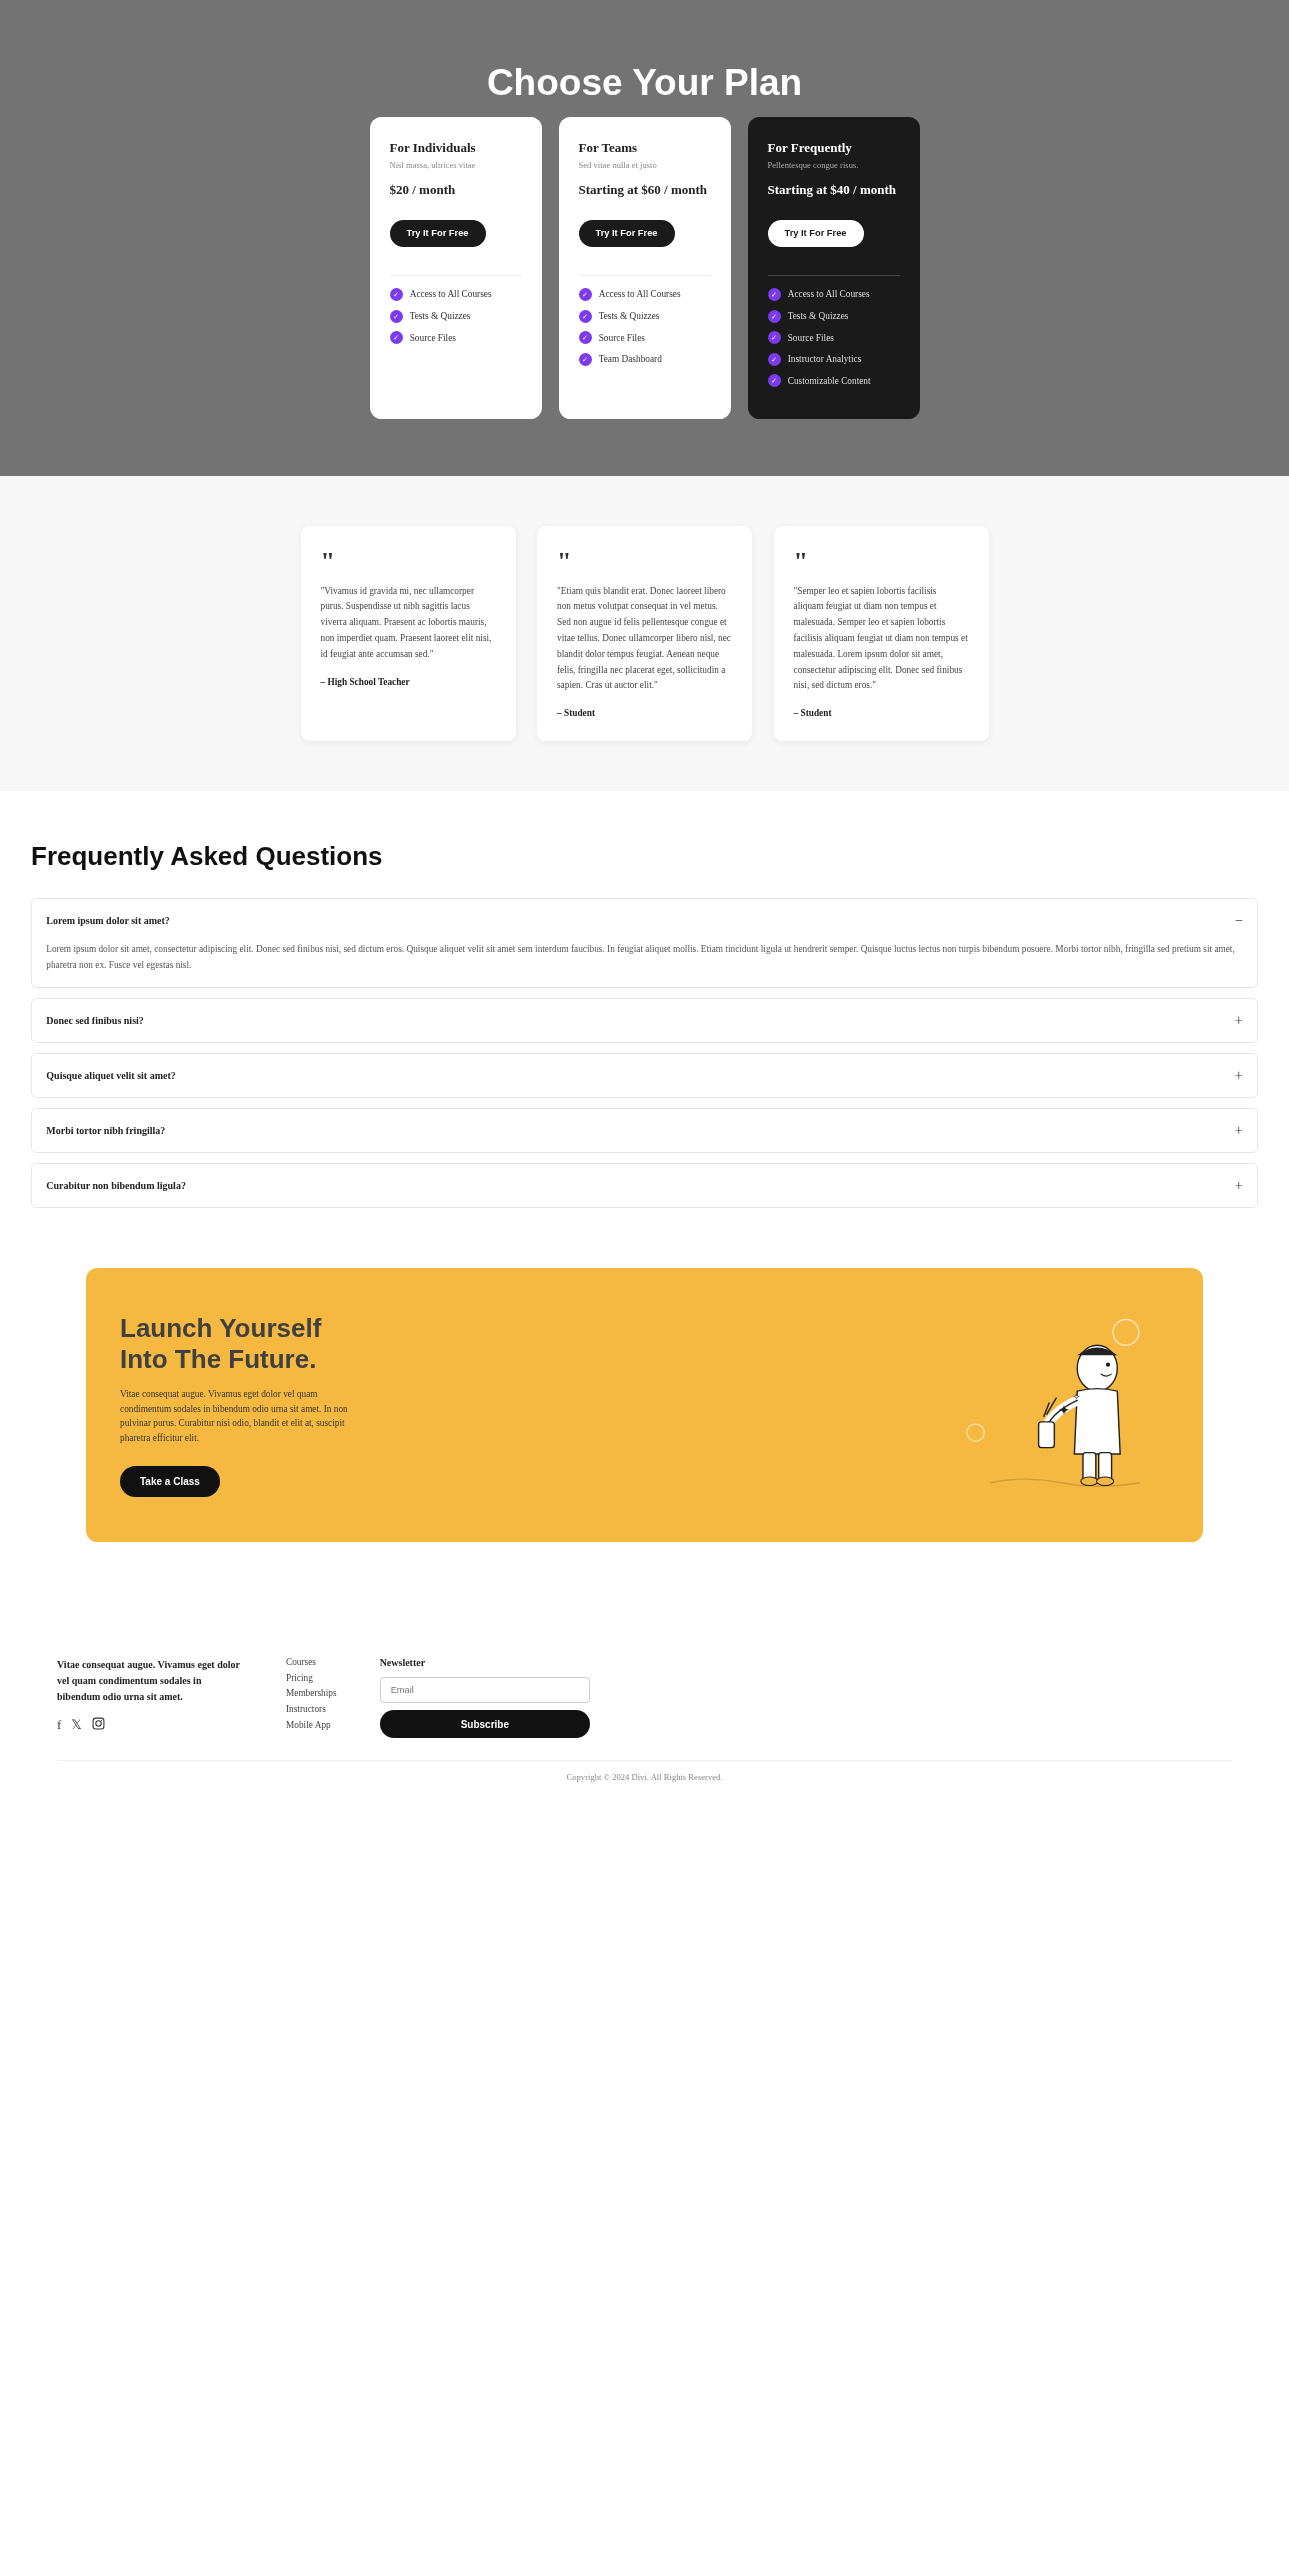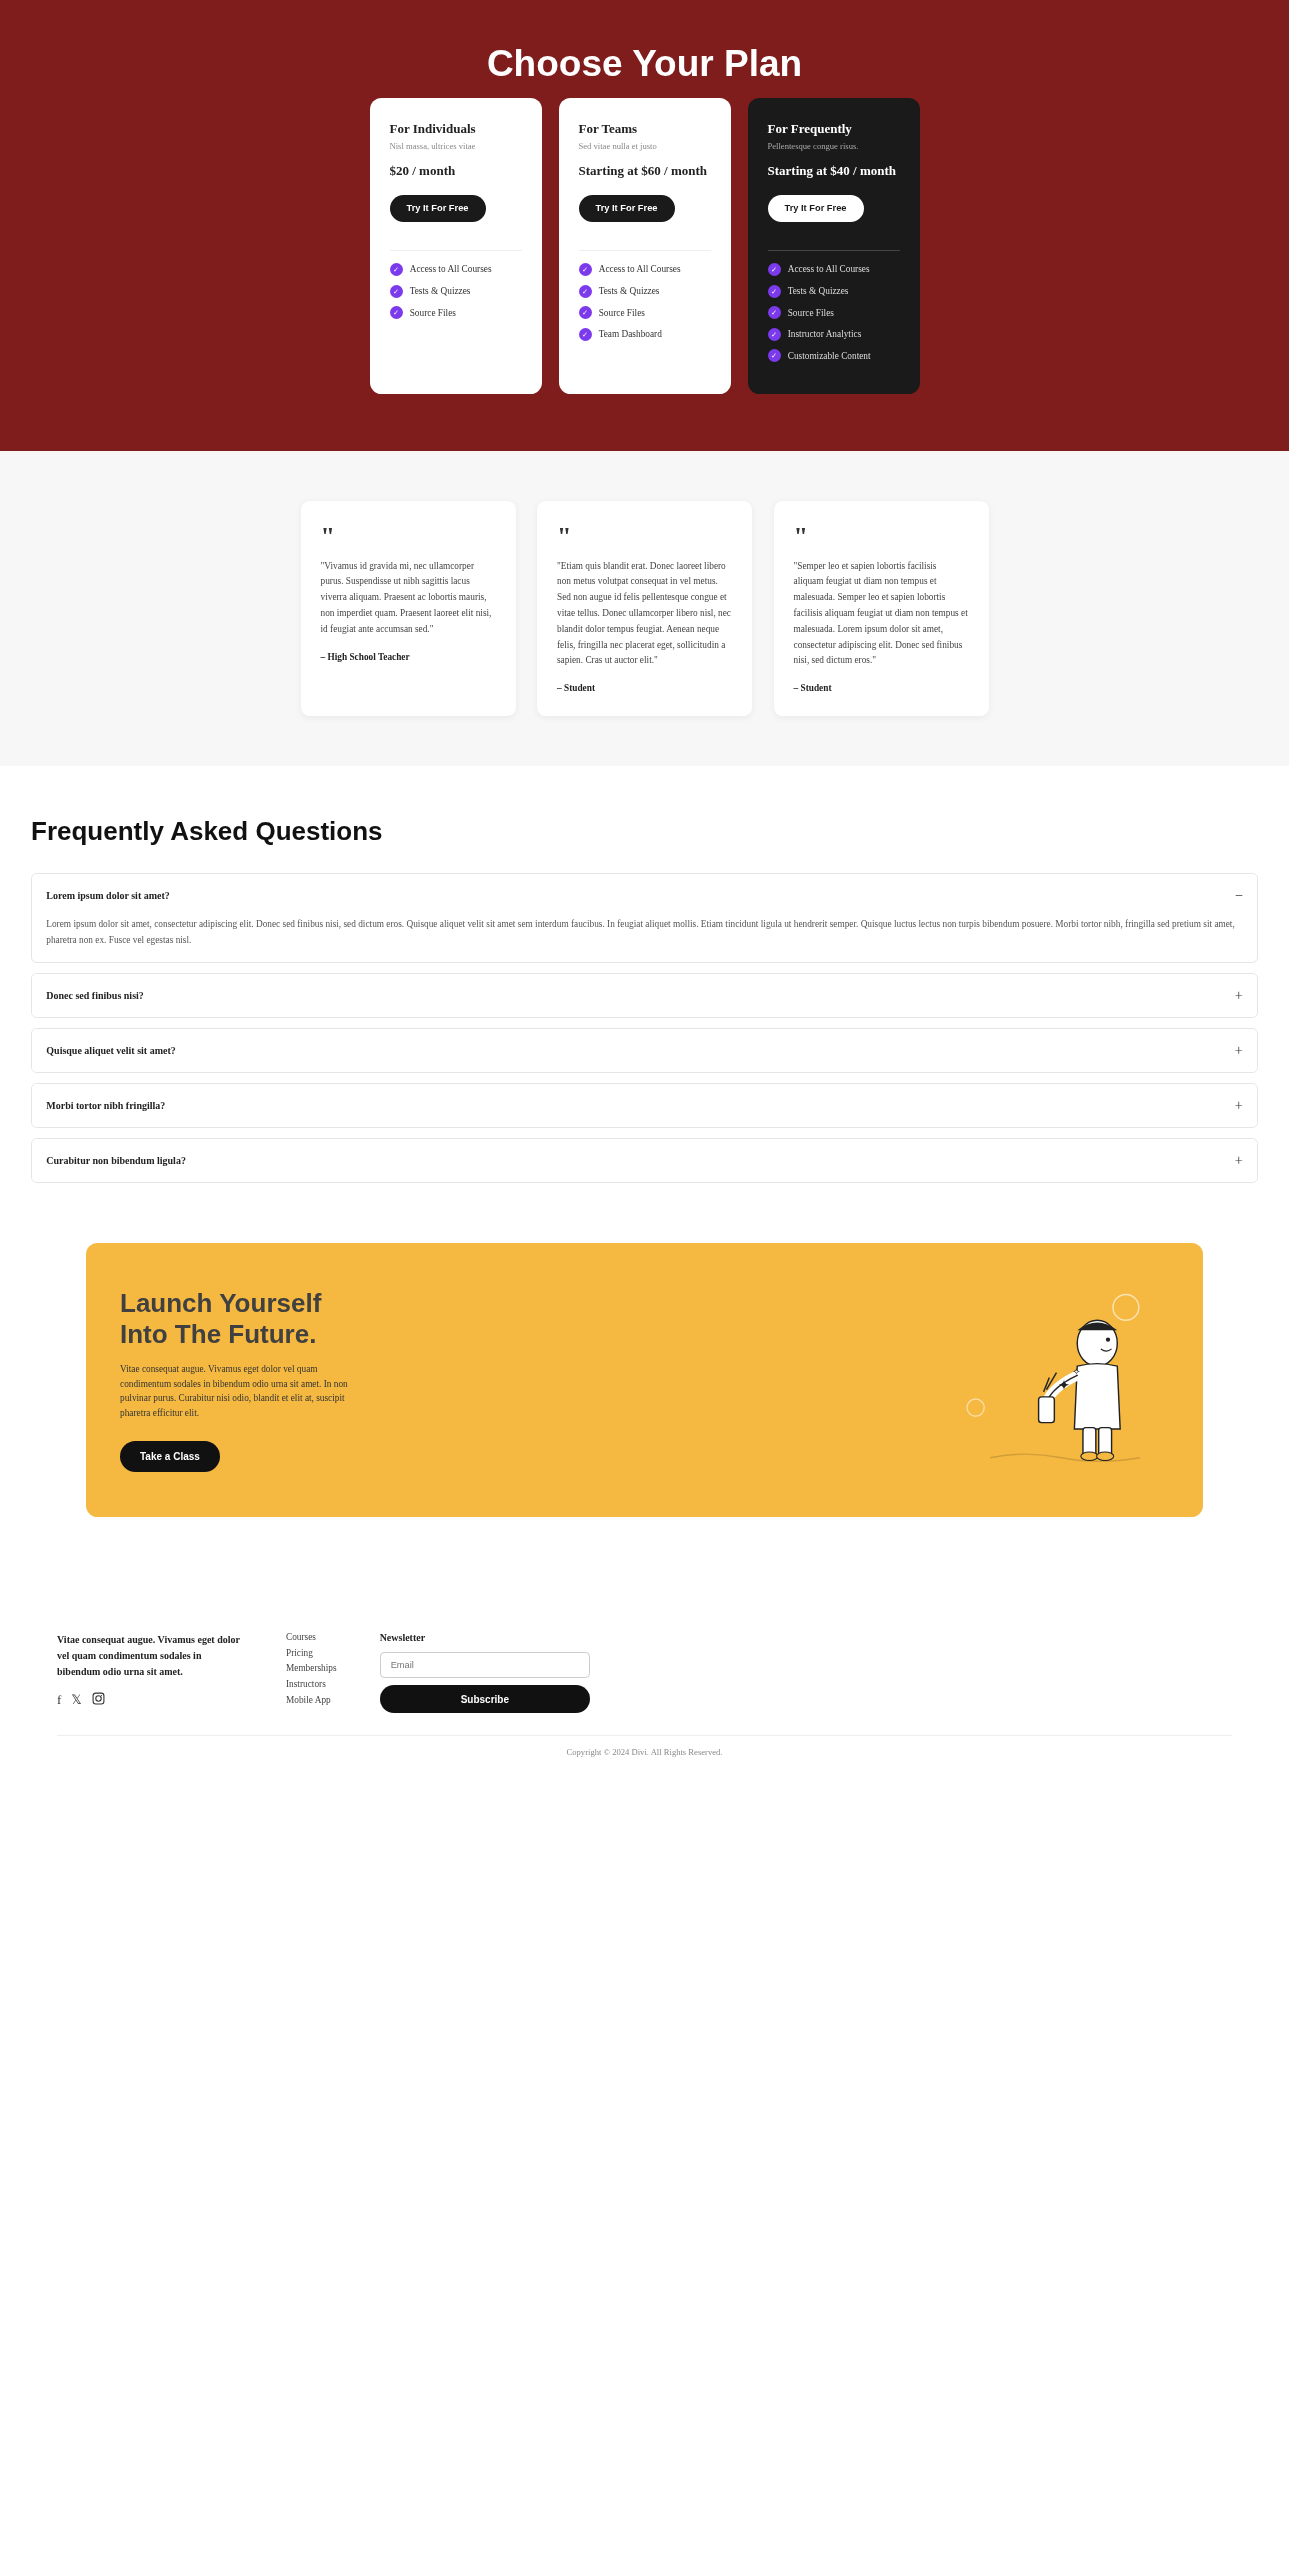--- a/index.html
+++ b/index.html
@@ -1,21 +1,21 @@
 <!DOCTYPE html>
 <html style="font-size:11.5px"><head>
   <meta charset="utf-8">
   <style>
     * { box-sizing: border-box; margin: 0; padding: 0; }
     body { font-family: 'Georgia', serif; background: #fff; color: #333; }
 
     
     .pricing-section {
-      background: #7f1d1d;
-      padding: 43px 29px 57px;
+      background: #737373;
+      padding: 62px 29px 57px;
       text-align: center;
     }
     .pricing-section h1 {
       color: #fff;
       font-size: 37px;
       font-weight: 900;
       margin-bottom: 13px;
       font-family: 'Arial', sans-serif;
     }
     .pricing-section .subtitle {
@@ -54,21 +54,21 @@
     .pricing-card .tagline {
       font-size: 8.6px;
       color: #888;
       margin-bottom: 11.5px;
     }
     .pricing-card.dark .tagline { color: #aaa; }
     .pricing-card .price {
       font-size: 13px;
       font-weight: 700;
       color: #222;
-      margin-bottom: 16px;
+      margin-bottom: 22px;
     }
     .pricing-card.dark .price { color: #fff; }
     .btn-try {
       display: inline-block;
       background: #1a1a1a;
       color: #fff;
       border: none;
       border-radius: 36px;
       padding: 8.6px 17px;
       font-size: 9.3px;

